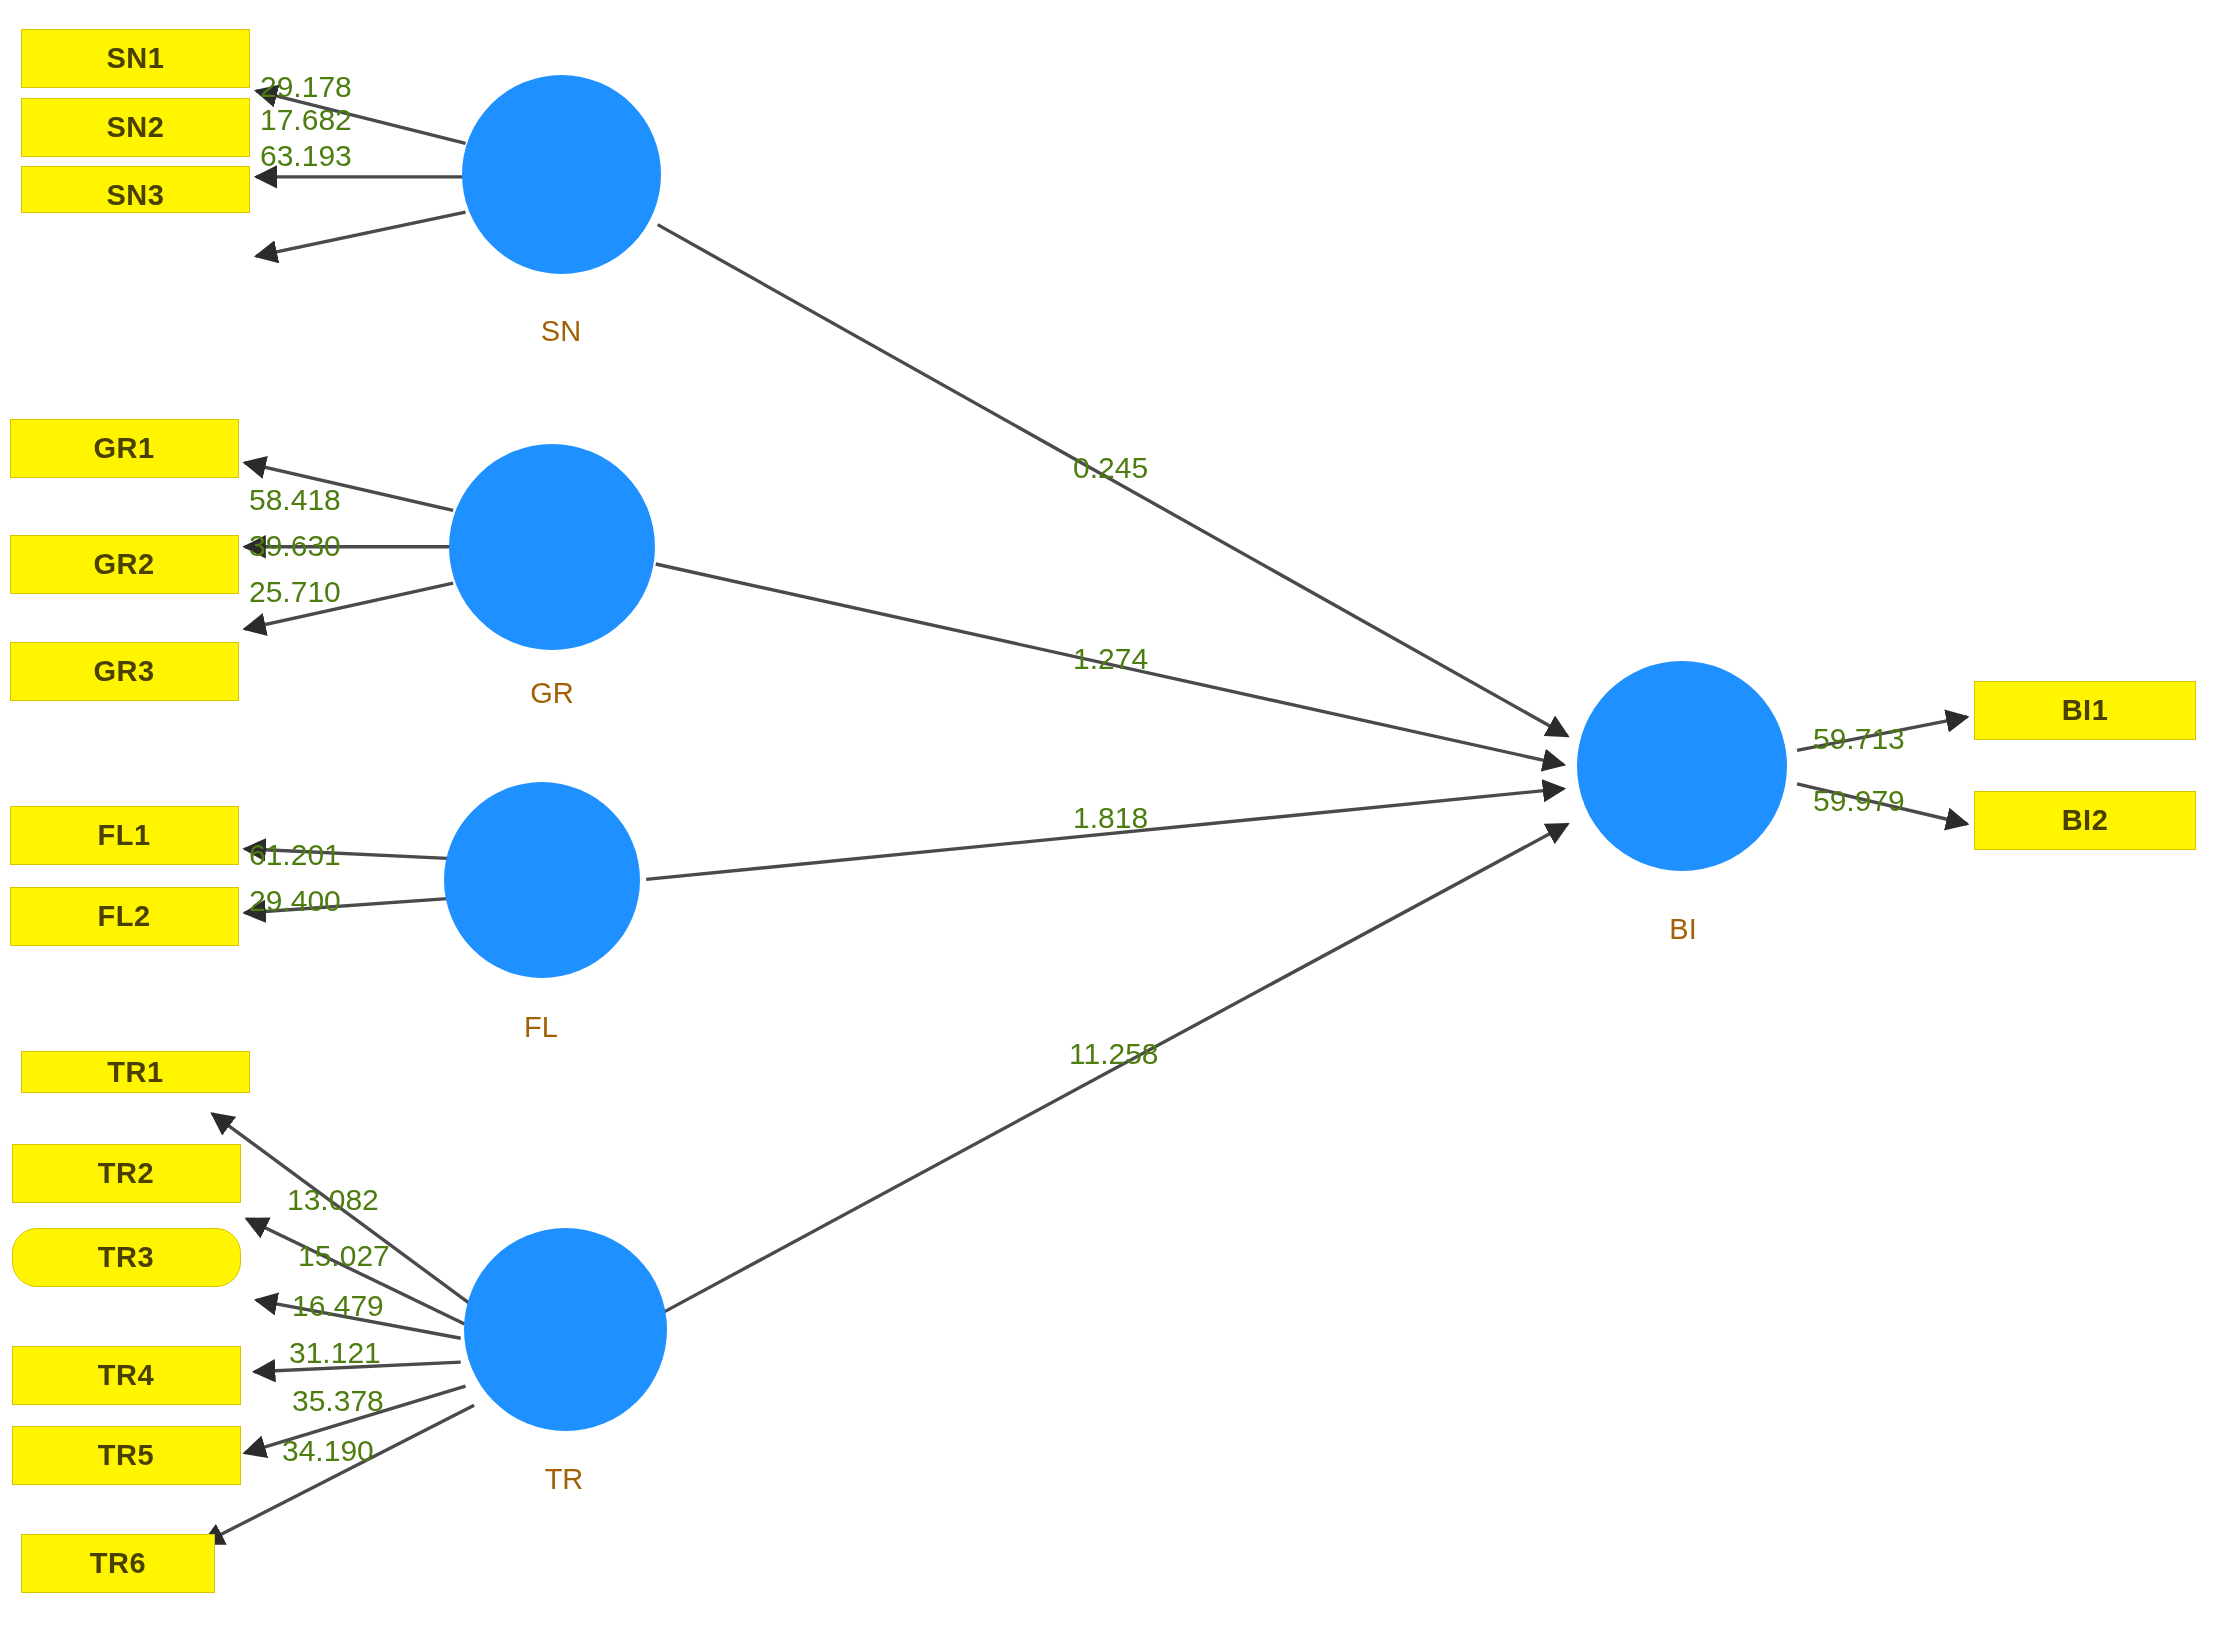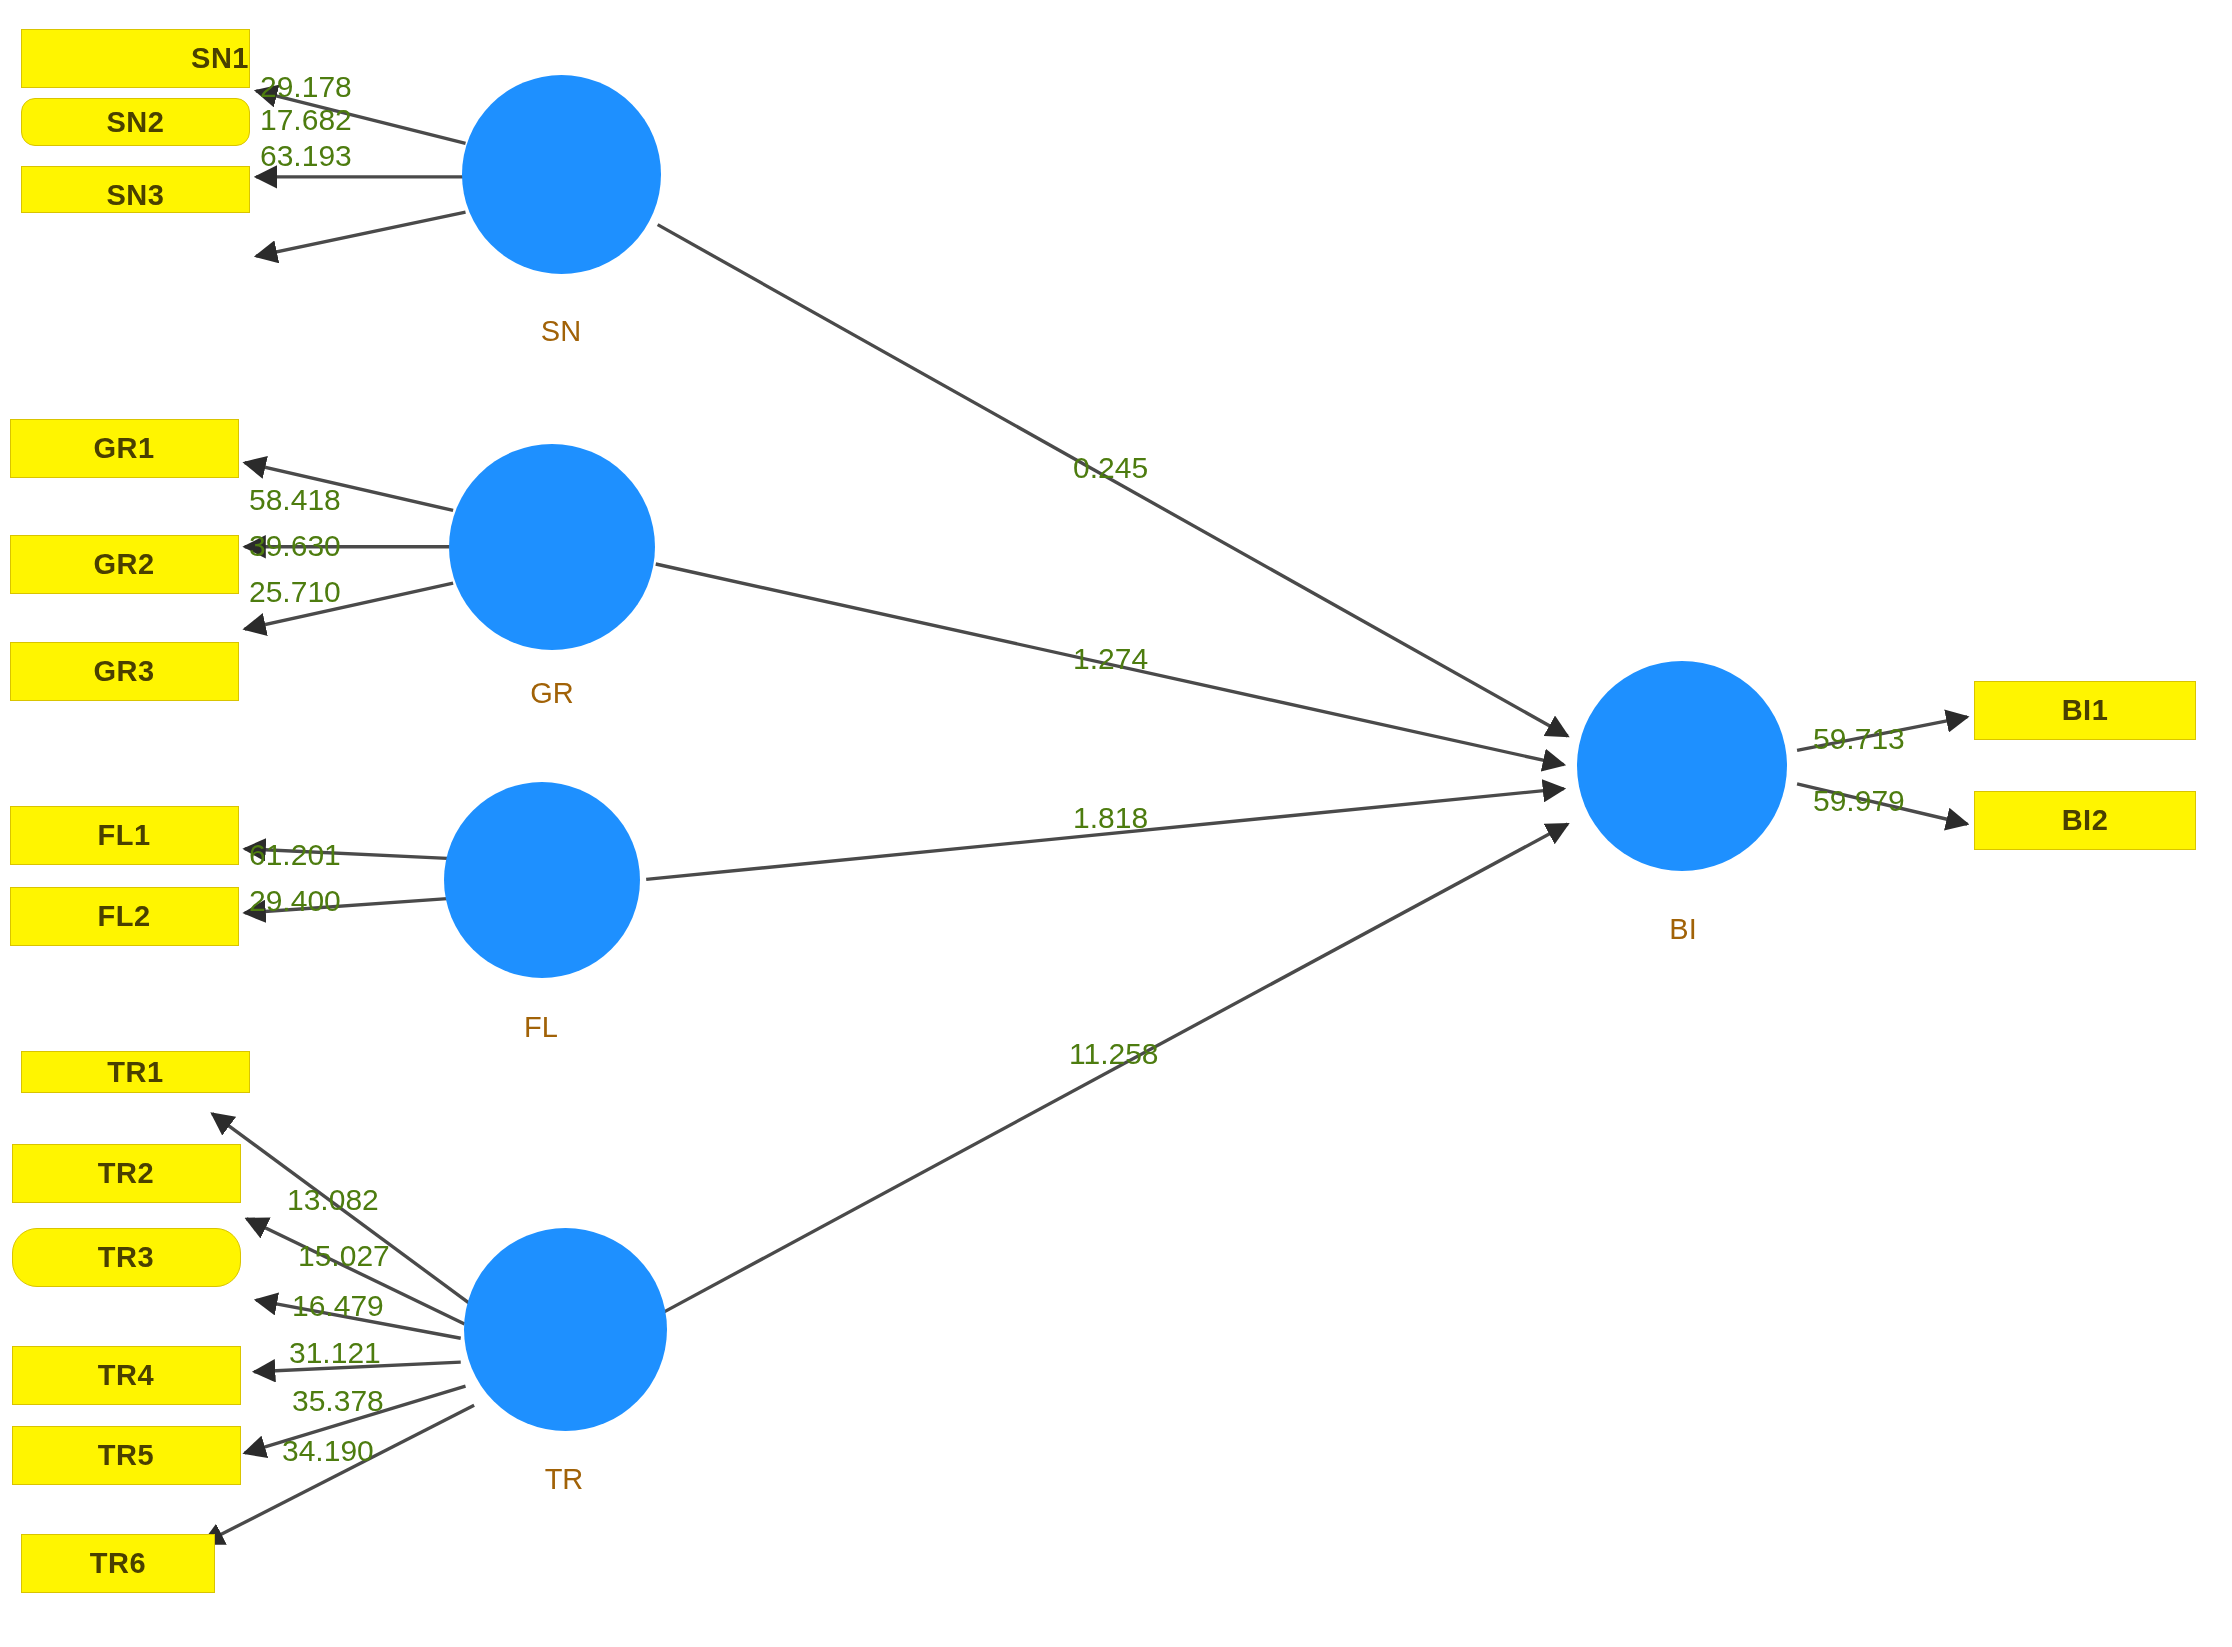--- a/index.html
+++ b/index.html
@@ -98,24 +98,24 @@
       <path d="M 688 235 L 1640 770"></path>
       <path d="M 686 590 L 1636 800"></path>
       <path d="M 676 920 L 1636 825"></path>
       <path d="M 690 1375 L 1640 862"></path>
 
       <path d="M 1880 785 L 2058 750"></path>
       <path d="M 1880 820 L 2058 862"></path>
     </g>
   </svg>
 
-  <div class="indicator-box" style="left:21px; top:29px; width:229px; height:59px;justify-content:flex-end;">
+  <div class="indicator-box" style="left:21px; top:29px; width:229px; height:59px;">
     <span>SN1</span>
   </div>
-  <div class="indicator-box" style="left:21px; top:98px; width:229px; height:48px;border-radius:14px;">
+  <div class="indicator-box" style="left:21px; top:98px; width:229px; height:59px;">
     <span>SN2</span>
   </div>
   <div class="indicator-box" style="left:21px; top:166px; width:229px; height:47px;align-items:flex-end;">
     <span>SN3</span>
   </div>
 
   <div class="latent-circle" style="left:462px; top:75px; width:199px; height:199px;"></div>
   <div class="latent-label" style="left:513px; top:315px; width:96px;">SN</div>
 
   <div class="edge-label" style="left:260px; top:70px;">29.178</div>

